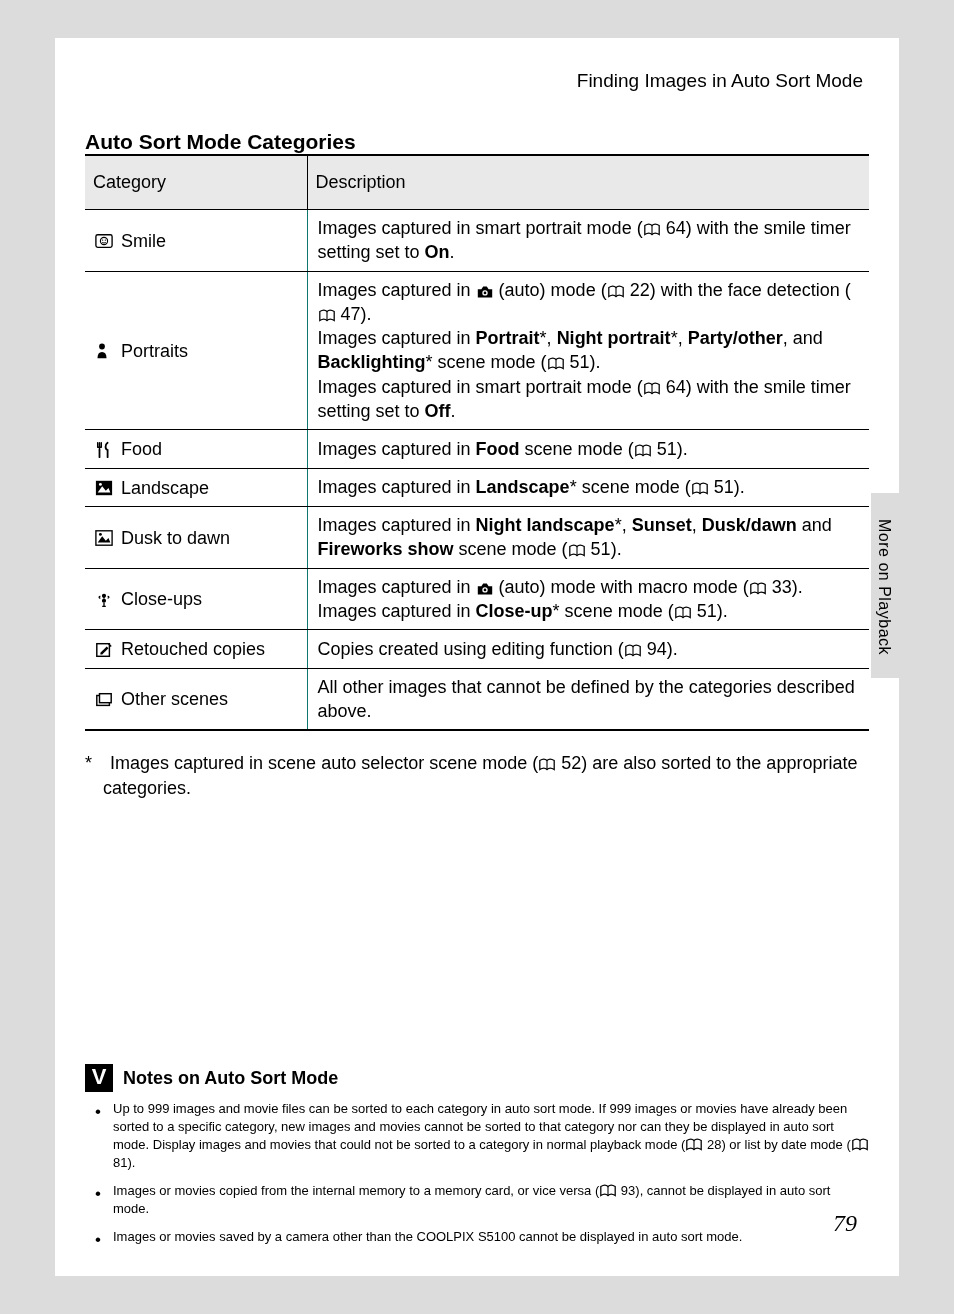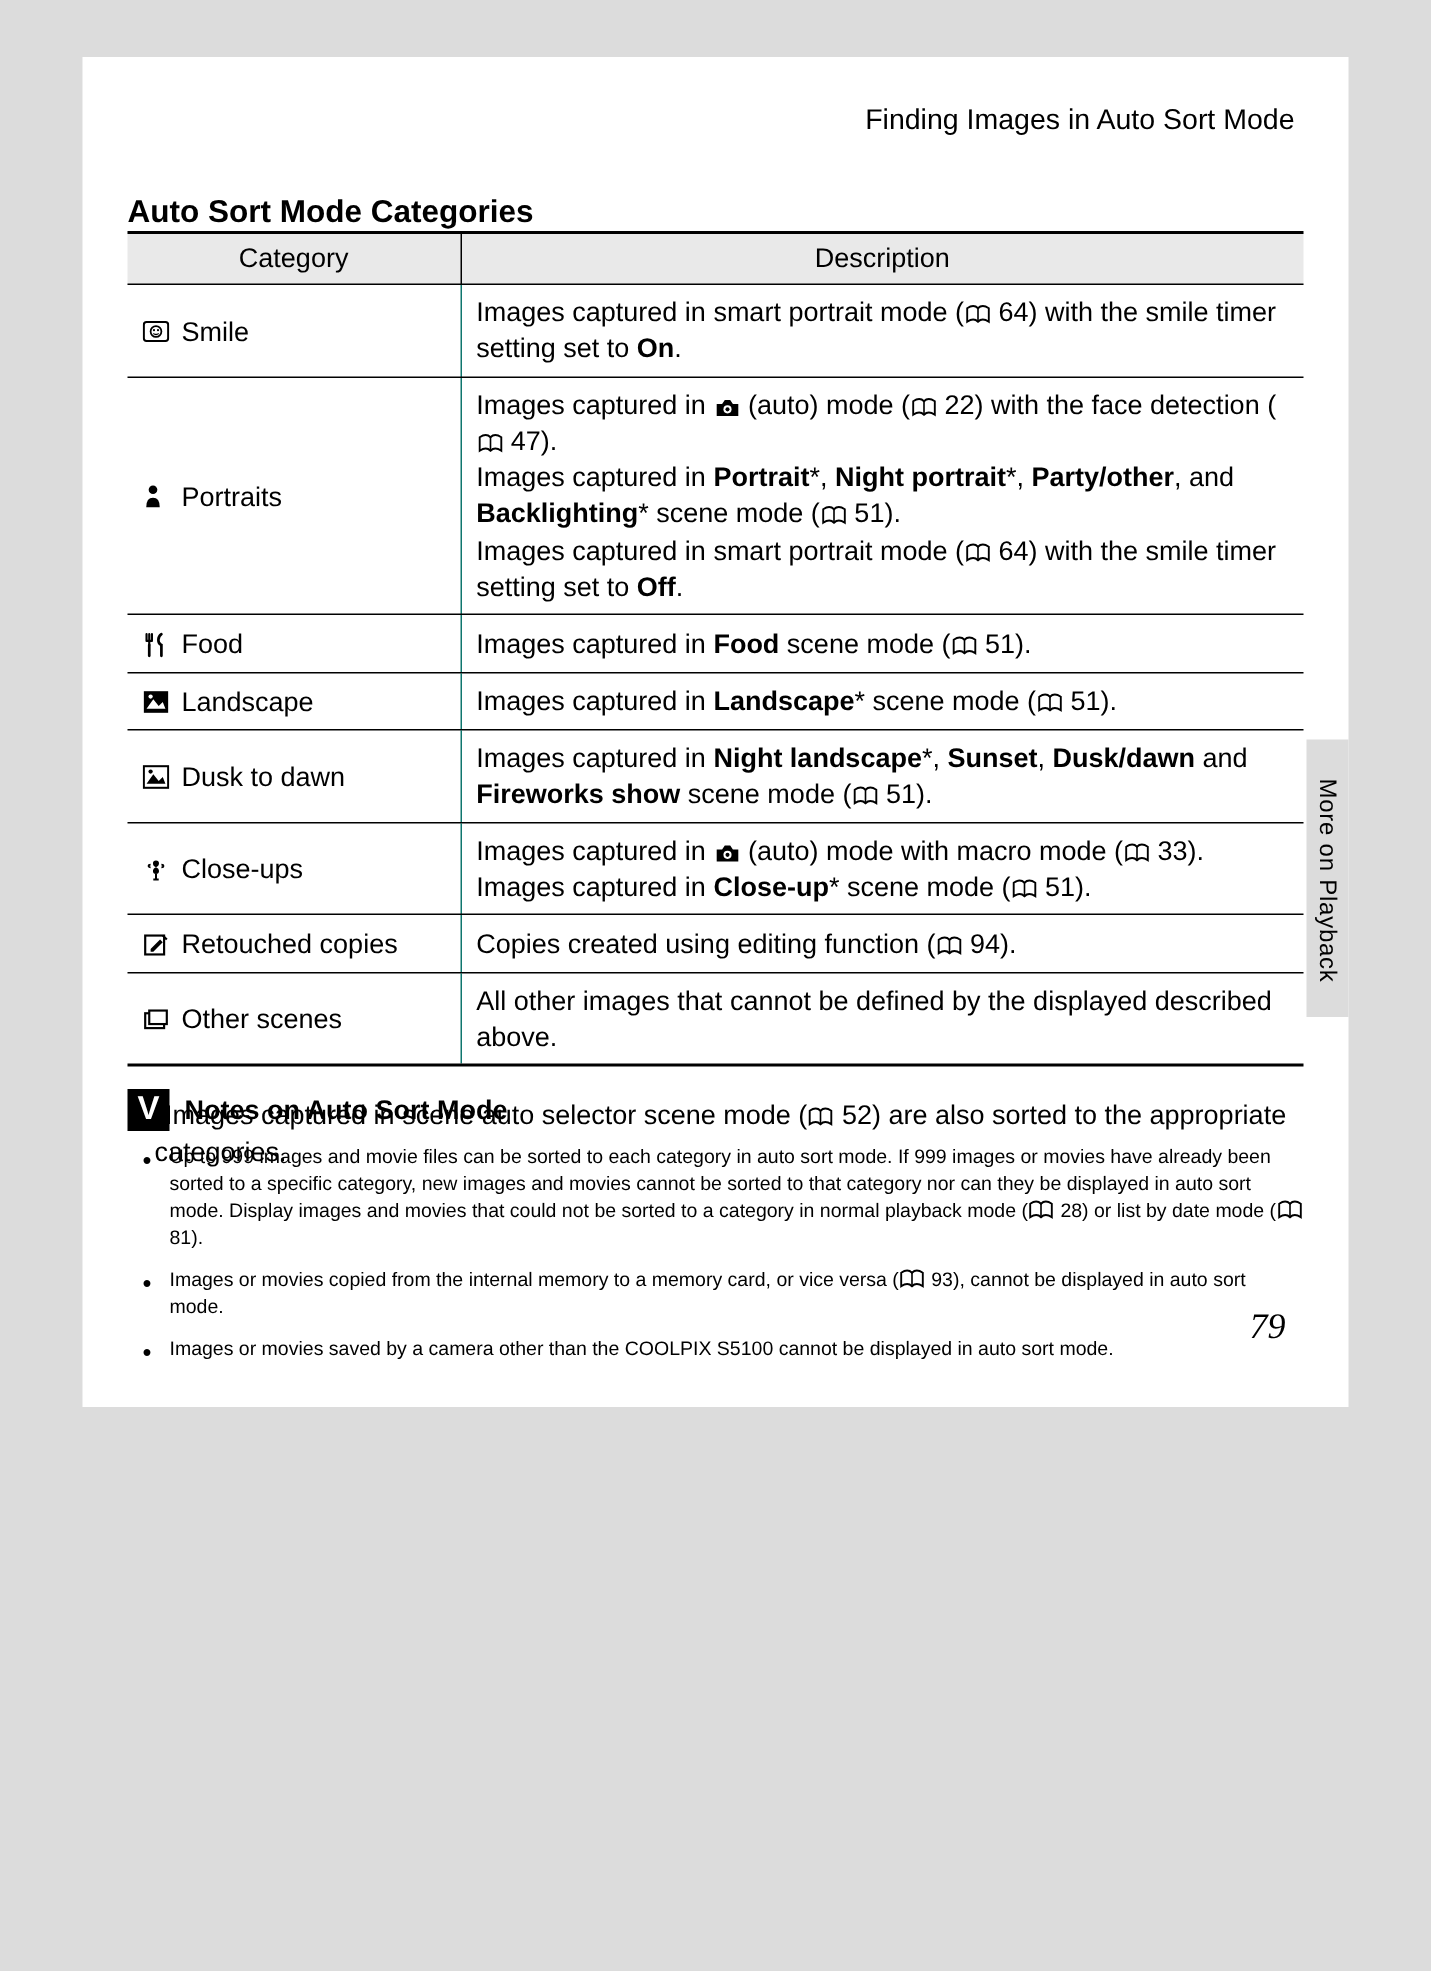--- a/index.html
+++ b/index.html
@@ -8,21 +8,21 @@
     background: #dcdcdc;
     font-family: "Myriad Pro", "Segoe UI", Arial, sans-serif;
     color: #000;
     position: relative;
   }
   .page {
     position: absolute;
     left: 55px;
     top: 38px;
     width: 844px;
-    height: 900px;
+    height: 1238px;
     background: #fff;
     padding: 32px 30px 20px 30px;
   }
   .running-head {
     text-align: right;
     font-size: 19px;
     margin-bottom: 38px;
     padding-right: 6px;
   }
   .section-title {
@@ -33,22 +33,22 @@
   table.cat {
     width: 100%;
     border-collapse: collapse;
     font-size: 18px;
   }
   table.cat th {
     font-weight: normal;
     background: #e9e9e9;
     border-top: 2px solid #000;
     border-bottom: 1px solid #000;
-    padding: 6px 8px;
-    text-align: center;
+    padding: 16px 8px;
+    text-align: left;
   }
   table.cat th:first-child { border-right: 1px solid #000; width: 222px; }
   table.cat td {
     border-bottom: 1px solid #000;
     padding: 6px 10px;
     vertical-align: middle;
     line-height: 1.35;
   }
   table.cat tr:last-child td { border-bottom: 2px solid #000; }
   table.cat td.catcell {
@@ -245,21 +245,21 @@
           <td class="desc">Copies created using editing function (<span class="inline-svg"><svg width="18" height="14" viewBox="0 0 20 14">
                 <path d="M2 2 C5 0 8 0 10 2 C12 0 15 0 18 2 V12 C15 10 12 10 10 12 C8 10 5 10 2 12 Z" fill="none" stroke="#000" stroke-width="1.4"></path>
                 <line x1="10" y1="2" x2="10" y2="12" stroke="#000" stroke-width="1.2"></line>
               </svg></span> 94).</td>
         </tr>
         <tr>
           <td class="catcell"><span class="ic"><svg width="18" height="18" viewBox="0 0 20 20">
                 <rect x="2" y="5" width="14" height="11" fill="none" stroke="#000" stroke-width="1.6"></rect>
                 <rect x="5" y="3" width="13" height="10" fill="#fff" stroke="#000" stroke-width="1.6"></rect>
               </svg></span><span class="lbl">Other scenes</span></td>
-          <td class="desc">All other images that cannot be defined by the displayed described above.</td>
+          <td class="desc">All other images that cannot be defined by the categories described above.</td>
         </tr>
       </tbody>
   </table>
 
   <div class="footnote" id="footnote">* Images captured in scene auto selector scene mode (<span class="inline-svg"><svg width="18" height="14" viewBox="0 0 20 14">
           <path d="M2 2 C5 0 8 0 10 2 C12 0 15 0 18 2 V12 C15 10 12 10 10 12 C8 10 5 10 2 12 Z" fill="none" stroke="#000" stroke-width="1.4"></path>
           <line x1="10" y1="2" x2="10" y2="12" stroke="#000" stroke-width="1.2"></line>
         </svg></span> 52) are also sorted to the appropriate categories.</div>
 
   <div class="side-tab">

